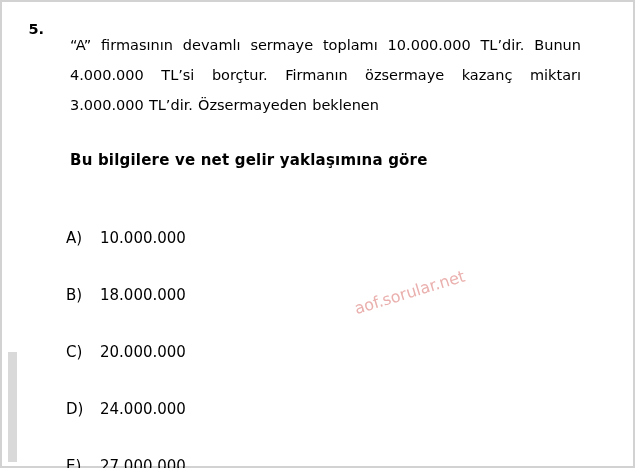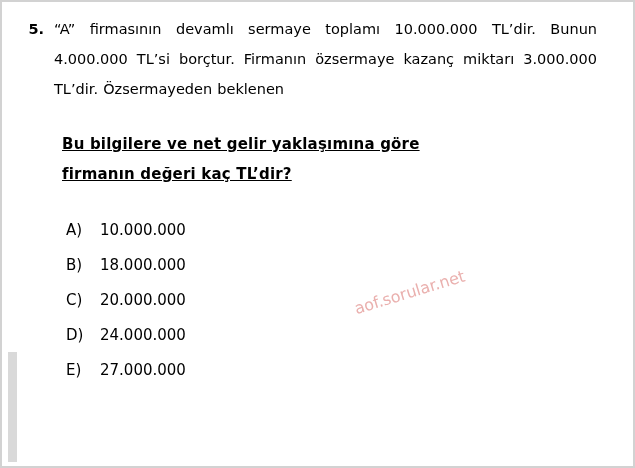--- a/index.html
+++ b/index.html
@@ -59,34 +59,33 @@
 
   .q-body {
     flex: 1 1 auto;
   }
 
   .q-stem {
     font-size: 14.5px;
     line-height: 30px;
     text-align: justify;
     text-justify: inter-word;
-    margin: 0;
+    margin: 16px;
     word-spacing: 0.5px;
   }
   .q-stem .last-line {
     display: block;
   }
 
   .q-prompt {
     font-size: 15px;
     font-weight: bold;
     line-height: 30px;
-    margin: 25px 0 0 8px;
+    margin: 25px 0 0 16px;
     letter-spacing: 0.2px;
-    text-decoration: underline;
   }
 
   .options {
     margin: 24px 0 0 0;
     padding: 0;
     list-style: none;
   }
 
   .opt {
     display: flex;
@@ -94,20 +93,21 @@
     font-size: 15px;
     line-height: 35px;
     margin-left: 12px;
   }
   .opt-letter {
     width: 34px;
     flex: 0 0 34px;
   }
   .opt-text {
     flex: 1 1 auto;
+    margin-top: 22px;
   }
 
   
   .wm {
     position: absolute;
     color: #e8a9a9;
     font-family: "DejaVu Sans", sans-serif;
     font-size: 15px;
     white-space: nowrap;
     pointer-events: none;
@@ -136,21 +136,20 @@
 <div class="page-frame"></div>
 
 <div class="question">
   <div class="q-row">
     <div class="q-number">5.</div>
     <div class="q-body">
       <p class="q-stem"><span>“A” firmasının devamlı sermaye toplamı</span> <span>10.000.000 TL’dir. Bunun 4.000.000 TL’si</span> <span>borçtur. Firmanın özsermaye kazanç miktarı</span> <span>3.000.000 TL’dir. Özsermayeden beklenen</span> </p>
 
       <p class="q-prompt">
         <span>Bu bilgilere ve net gelir yaklaşımına göre</span><br>
-        <span>firmanın değeri kaç TL’dir?</span>
       </p>
 
       <ul class="options">
         <li class="opt">
           <span class="opt-letter">A)</span>
           <span class="opt-text">10.000.000</span>
         </li>
         <li class="opt">
           <span class="opt-letter">B)</span>
           <span class="opt-text">18.000.000</span>

